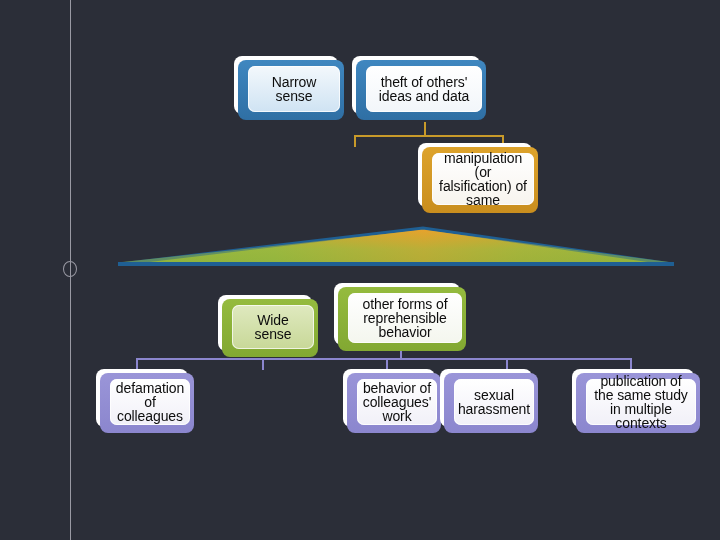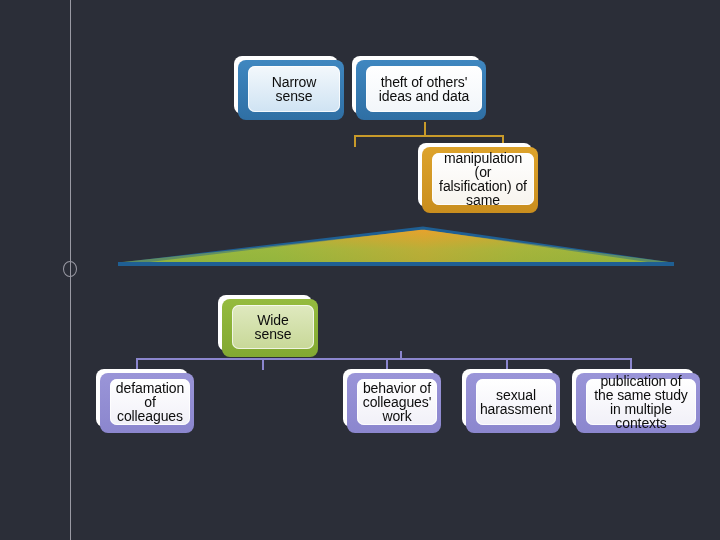--- a/index.html
+++ b/index.html
@@ -198,20 +198,26 @@
     </svg>
   </div>
 
   <div class="node green" style="left:218px; top:295px; width:94px; height:56px;">
     <div class="plate"></div>
     <div class="card">
       <div class="face">Wide sense</div>
     </div>
   </div>
 
+  <div class="node green pale" style="left:334px; top:283px; width:126px; height:62px;">
+    <div class="plate"></div>
+    <div class="card">
+      <div class="face">other forms of reprehensible behavior</div>
+    </div>
+  </div>
 
   <div class="conn purple-c" style="left:400px; top:351px; width:2px; height:8px;"></div>
   <div class="conn purple-c" style="left:136px; top:358px; width:496px; height:2px;"></div>
   <div class="conn purple-c" style="left:136px; top:358px; width:2px; height:12px;"></div>
   <div class="conn purple-c" style="left:262px; top:358px; width:2px; height:12px;"></div>
   <div class="conn purple-c" style="left:386px; top:358px; width:2px; height:12px;"></div>
   <div class="conn purple-c" style="left:506px; top:358px; width:2px; height:12px;"></div>
   <div class="conn purple-c" style="left:630px; top:358px; width:2px; height:12px;"></div>
 
   <div class="node purple" style="left:96px; top:369px; width:92px; height:58px;">
@@ -222,21 +228,21 @@
   </div>
 
 
   <div class="node purple" style="left:343px; top:369px; width:92px; height:58px;">
     <div class="plate"></div>
     <div class="card">
       <div class="face">behavior of colleagues' work</div>
     </div>
   </div>
 
-  <div class="node purple" style="left:462px; top:369px; width:92px; height:58px;">
+  <div class="node purple" style="left:440px; top:369px; width:92px; height:58px;">
     <div class="plate"></div>
     <div class="card">
       <div class="face">sexual harassment</div>
     </div>
   </div>
 
   <div class="node purple" style="left:572px; top:369px; width:122px; height:58px;padding-left:39px;">
     <div class="plate"></div>
     <div class="card">
       <div class="face">publication of the same study in multiple contexts</div>

